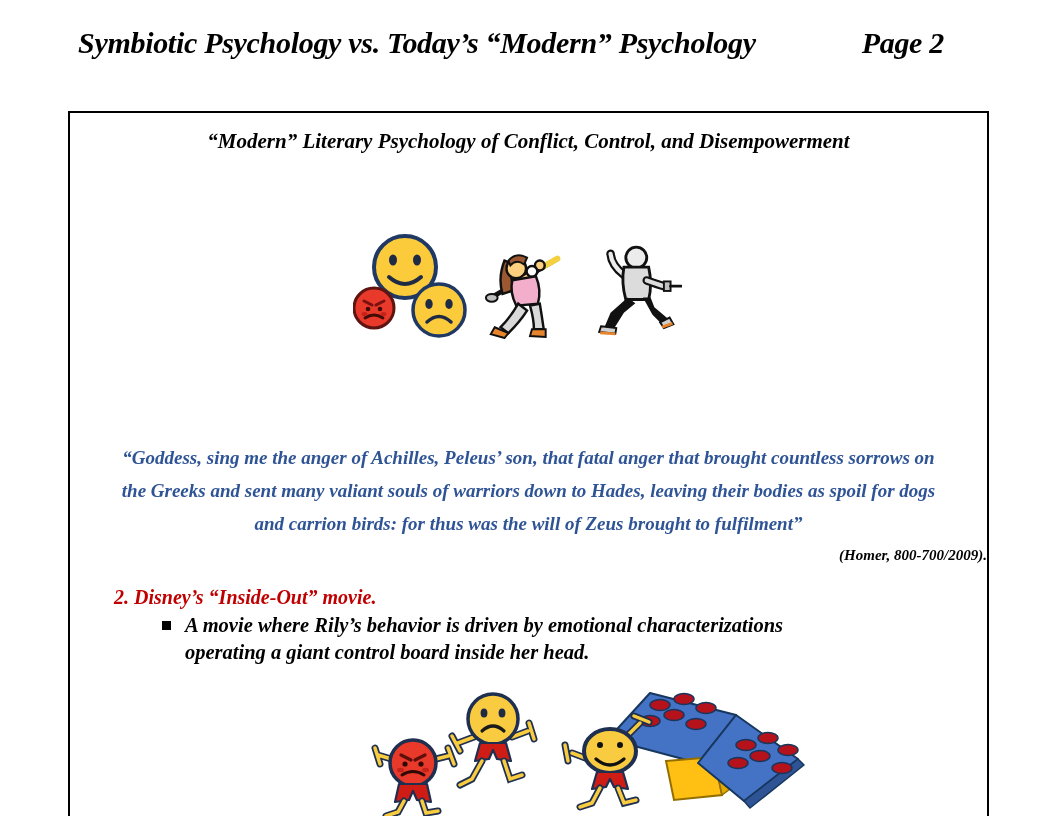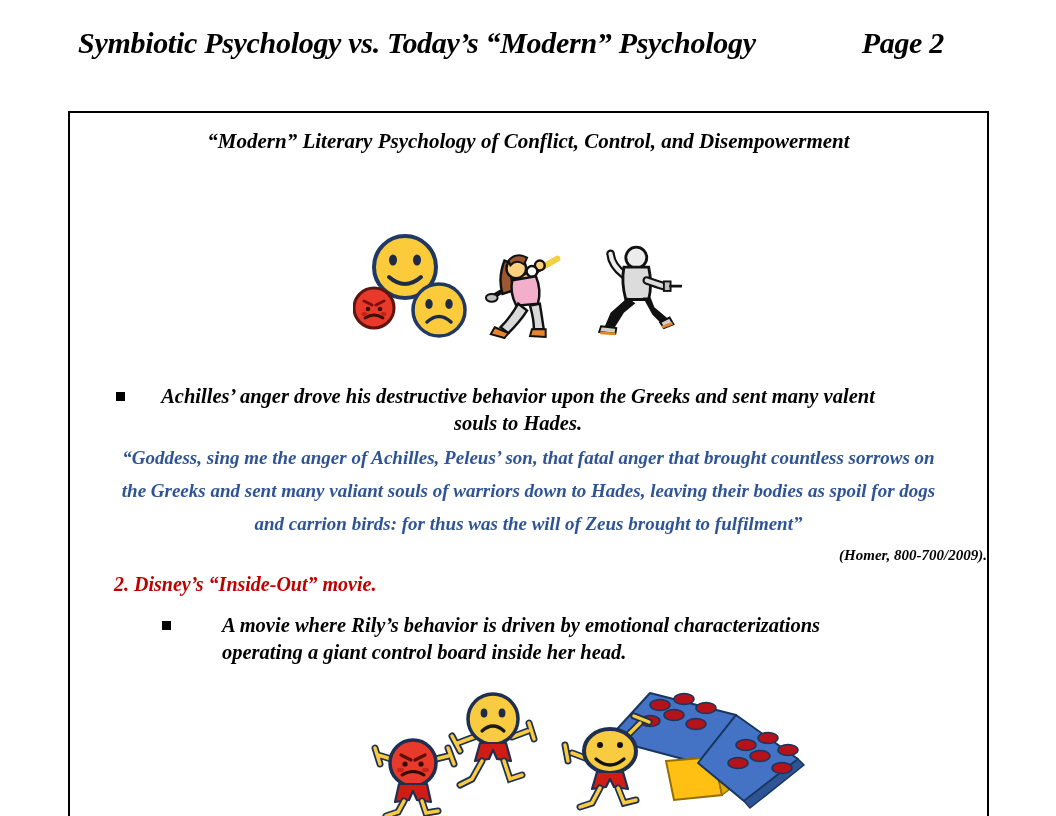--- a/index.html
+++ b/index.html
@@ -18,25 +18,25 @@
 
   .box-heading{position:absolute;top:16px;left:0;right:0;text-align:center;font-size:21px;}
   .intro{position:absolute;top:49px;left:8px;right:8px;text-align:center;
          font-size:21.5px;line-height:1.38;}
   .intro .hl{color:#C00000;}
 
   .emoji-row{position:absolute;top:118px;left:283px;display:flex;align-items:flex-end;gap:6px;}
 
   .sec-heading{position:absolute;color:#C00000;font-size:20px;}
   .sec1-heading{top:241px;left:26px;}
-  .sec2-heading{top:460px;left:44px;}
+  .sec2-heading{top:473px;left:44px;}
 
   .bullet-row{position:absolute;display:flex;align-items:flex-start;}
   .bullet1{top:270px;left:46px;right:90px;}
-  .bullet2{top:499px;left:92px;width:740px;gap:37px;}
+  .bullet2{top:499px;left:92px;width:740px;}
   .sq{flex:0 0 auto;width:9px;height:9px;background:#000;margin-top:9px;margin-right:14px;}
   .bullet1 .btxt{flex:1;text-align:center;font-size:20.5px;line-height:1.34;}
   .bullet2 .btxt{width:660px;text-align:left;font-size:20.5px;line-height:1.34;}
 
   .quote{position:absolute;top:328px;left:45px;right:45px;text-align:center;
          color:#2F5496;font-size:19px;line-height:1.74;}
   .citation{position:absolute;top:434px;left:0;right:0;text-align:right;font-size:15px;}
 
   .bottom-art{position:absolute;top:562px;left:298px;}
 </style>
@@ -111,24 +111,20 @@
         <path d="M20,88 L36,90 L35,96 L18,94 Z" fill="#CFCFCF" stroke="#111" stroke-width="2"></path>
         <path d="M19,95 L35,96" stroke="#E8852C" stroke-width="3"></path>
         <path d="M82,84 L92,79 L96,86 L86,90 Z" fill="#CFCFCF" stroke="#111" stroke-width="2"></path>
         <path d="M84,89 L95,85" stroke="#E8852C" stroke-width="3"></path>
         <rect x="86" y="41" width="7" height="10" fill="#BFBFBF" stroke="#111" stroke-width="2"></rect>
         <path d="M93,46 L104,46" stroke="#111" stroke-width="3" stroke-linecap="round"></path>
       </svg>
     </div>
 
 
-    <div class="bullet-row bullet1">
-      <span class="sq"></span>
-      <div class="btxt">Achilles’ anger drove his destructive behavior upon the Greeks and sent many valent souls to Hades.</div>
-    </div>
 
     <div class="quote">“Goddess, sing me the anger of Achilles, Peleus’ son, that fatal anger that brought countless sorrows on the Greeks and sent many valiant souls of warriors down to Hades, leaving their bodies as spoil for dogs and carrion birds: for thus was the will of Zeus brought to fulfilment”</div>
     <div class="citation">(Homer, 800-700/2009).</div>
 
     <div class="sec-heading sec2-heading">2. Disney’s “Inside-Out” movie.</div>
 
     <div class="bullet-row bullet2">
       <span class="sq"></span>
       <div class="btxt">A movie where Rily’s behavior is driven by emotional characterizations operating a giant control board inside her head.</div>
     </div>

